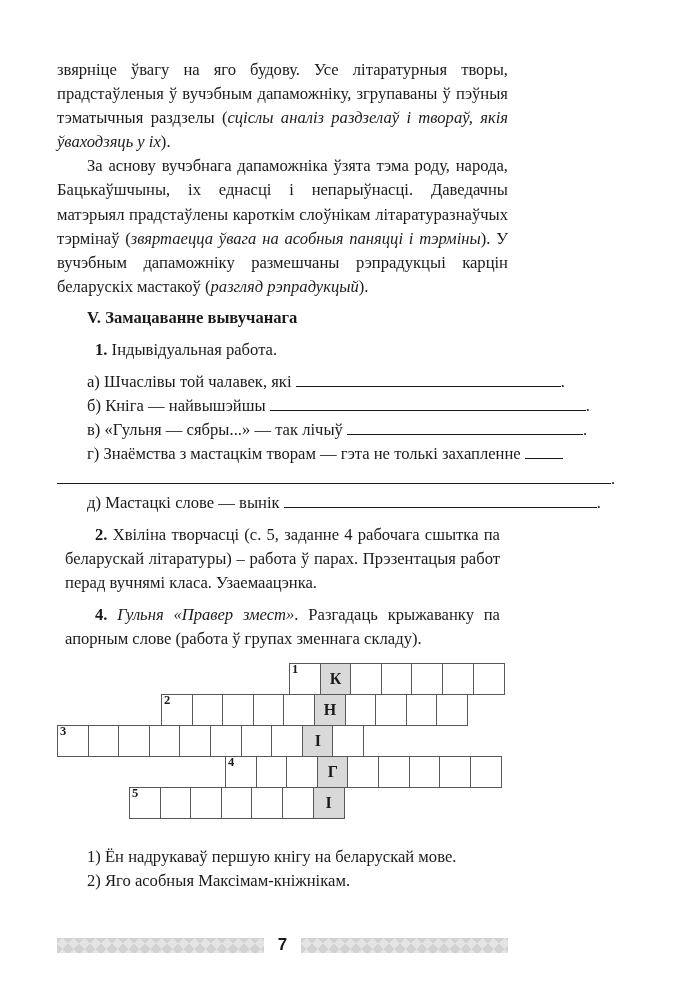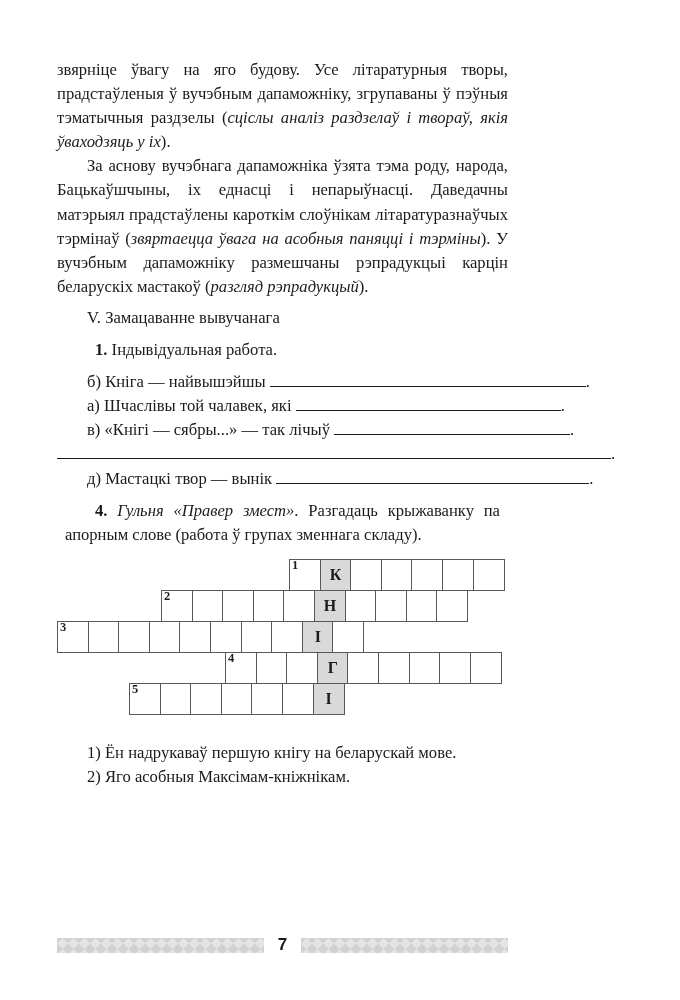--- a/index.html
+++ b/index.html
@@ -34,21 +34,21 @@
   }
   .ital {
     font-style: italic;
   }
   .bold {
     font-weight: bold;
   }
   h2.section-heading {
     font-size: 16.6px;
     line-height: 24.1px;
-    font-weight: normal;
+    font-weight: bold;
     margin: 7px 0 0 0;
     text-indent: 30px;
     text-align: left;
   }
   .task {
     margin: 8px;
   }
   .blank-line {
     display: inline-block;
     border-bottom: 1.2px solid #1a1a1a;
@@ -153,30 +153,32 @@
   <p class="body-text"><span>звярніце ўвагу на яго будову. Усе літаратурныя творы, прадстаўленыя ў вучэбным дапаможніку, згрупаваны ў пэўныя тэматычныя раздзелы (</span><span class="ital">сціслы аналіз раздзелаў і твораў, якія ўваходзяць у іх</span><span>).</span></p>
 
   <p class="body-text indent"><span>За аснову вучэбнага дапаможніка ўзята тэма роду, народа, Бацькаўшчыны, іх еднасці і непарыўнасці. Даведачны матэрыял прадстаўлены кароткім слоўнікам літаратуразнаўчых тэрмінаў (</span><span class="ital">звяртаецца ўвага на асобныя паняцці і тэрміны</span><span>). У вучэбным дапаможніку размешчаны рэпрадукцыі карцін беларускіх мастакоў (</span><span class="ital">разгляд рэпрадукцый</span><span>).</span></p>
 
 
   <h2 class="section-heading">V. Замацаванне вывучанага</h2>
 
   <p class="body-text indent task"><span class="bold">1.</span> <span>Індывідуальная работа.</span></p>
 
 
+  <div class="fill-row"><span>а)</span> <span>Шчаслівы той чалавек, які</span> <span class="blank-line" style="width:265px"></span><span>.</span></div>
+
   <div class="fill-row"><span>б)</span> <span>Кніга — найвышэйшы</span> <span class="blank-line" style="width:316px"></span><span>.</span></div>
 
-  <div class="fill-row"><span>а)</span> <span>Шчаслівы той чалавек, які</span> <span class="blank-line" style="width:265px"></span><span>.</span></div>
-
-  <div class="fill-row"><span>в)</span> <span>«Кнігі — сябры...» — так лічыў</span> <span class="blank-line" style="width:236px"></span><span>.</span></div>
-
+  <div class="fill-row"><span>в)</span> <span>«Гульня — сябры...» — так лічыў</span> <span class="blank-line" style="width:236px"></span><span>.</span></div>
+
+  <div class="fill-row"><span>г)</span> <span>Знаёмства з мастацкім творам — гэта не толькі захапленне</span> <span class="blank-line" style="width:38px"></span></div>
   <div class="fill-row cont"><span class="blank-line" style="width:554px"></span><span>.</span></div>
 
-  <div class="fill-row"><span>д)</span> <span>Мастацкі твор — вынік</span> <span class="blank-line" style="width:313px"></span><span>.</span></div>
-
+  <div class="fill-row"><span>д)</span> <span>Мастацкі слове — вынік</span> <span class="blank-line" style="width:313px"></span><span>.</span></div>
+
+  <p class="body-text indent task"><span class="bold">2.</span> <span>Хвіліна творчасці (с. 5, заданне 4 рабочага сшытка па беларускай літаратуры) – работа ў парах. Прэзентацыя работ перад вучнямі класа. Узаемаацэнка.</span></p>
 
 
   <p class="body-text indent task"><span class="bold">4.</span> <span class="ital">Гульня «Правер змест»</span><span>. Разгадаць крыжаванку па апорным слове (работа ў групах зменнага складу).</span></p>
 
   <div class="crossword">
     <div class="cw-row" style="left:232px; top:0px;">
       <div class="cw-cell">
           <span class="cw-num">1</span>
         </div>
       <div class="cw-cell key">К</div>

